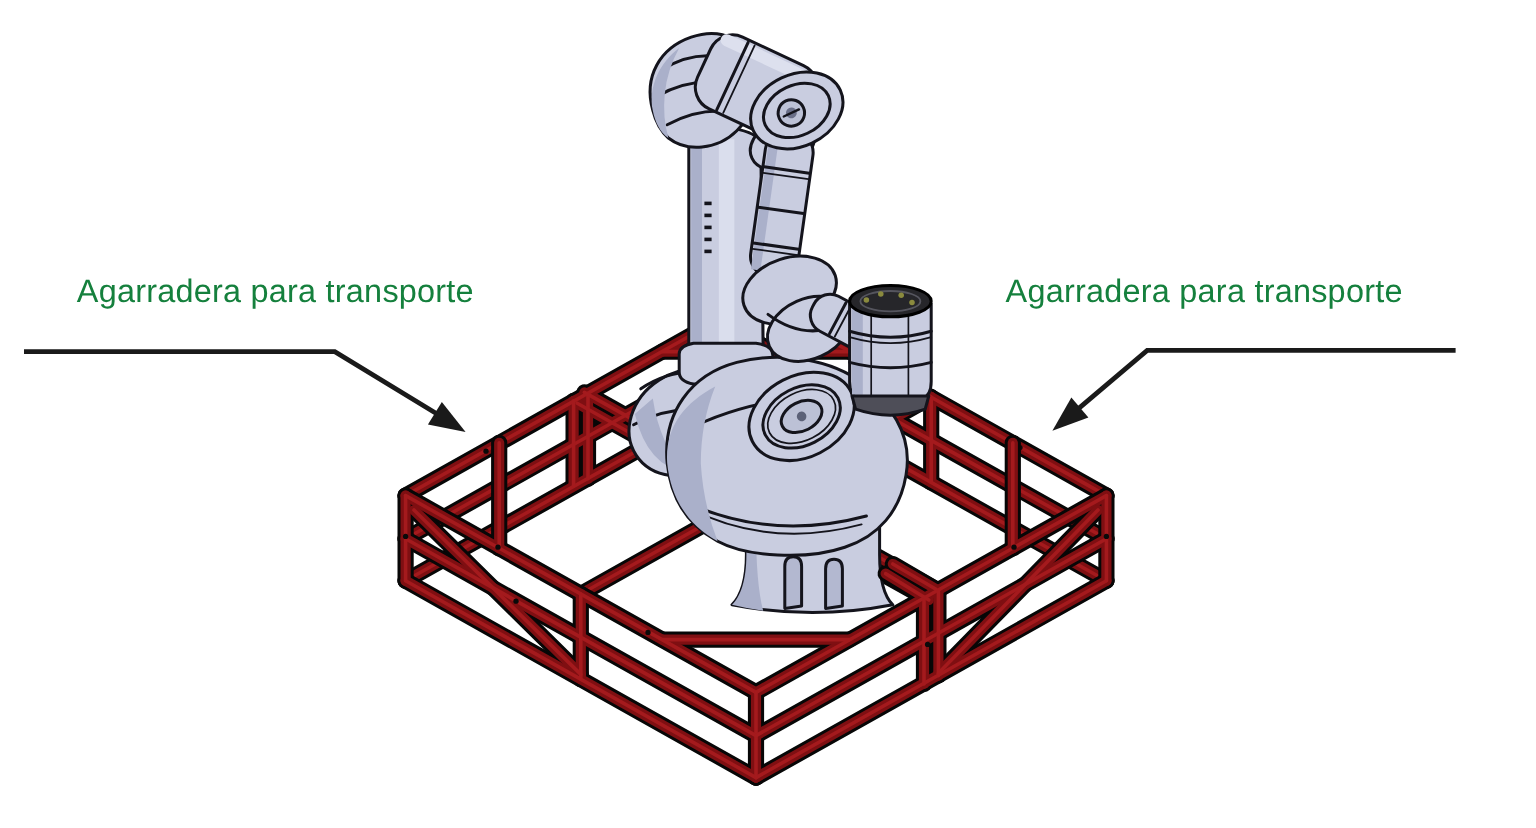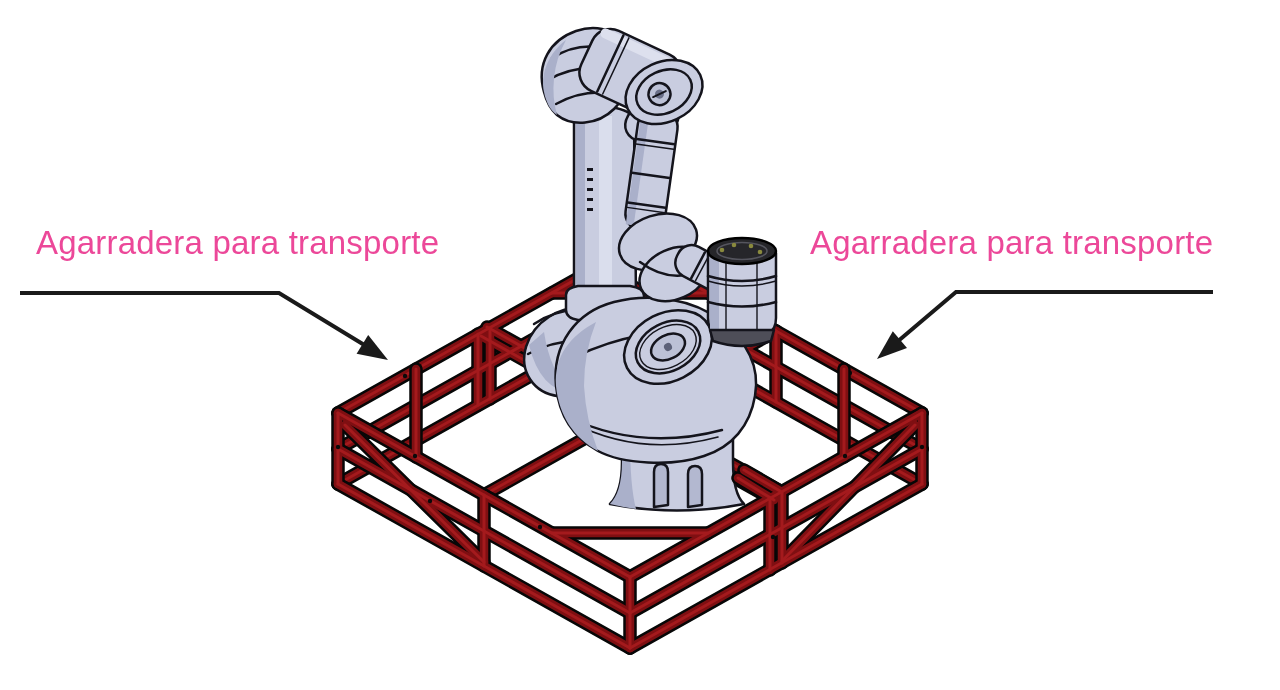--- a/index.html
+++ b/index.html
@@ -2,22 +2,22 @@
 <html><head>
 <meta charset="utf-8">
 <style>
   html,body{margin:0;padding:0;background:#fff;}
   .canvas{
     position:relative;width:1280px;height:690px;background:#ffffff;
     overflow:hidden;font-family:"Liberation Sans",sans-serif;
   }
   .scene{position:absolute;left:0;top:0;width:1280px;height:690px;}
   .callout-label{
-    position:absolute;font-size:33px;line-height:38px;color:#ec4899;
-    white-space:nowrap;letter-spacing:0.2px;
+    position:absolute;font-size:27px;line-height:38px;color:#15803d;
+    white-space:nowrap;letter-spacing:0.2px;margin-left:28px;
   }
   .callout-label.left{left:36px;top:224px;}
   .callout-label.right{left:810px;top:224px;}
 </style>
 </head>
 <body>
 
 <div class="canvas">
 
   <svg class="scene" viewBox="0 0 1280 690">

